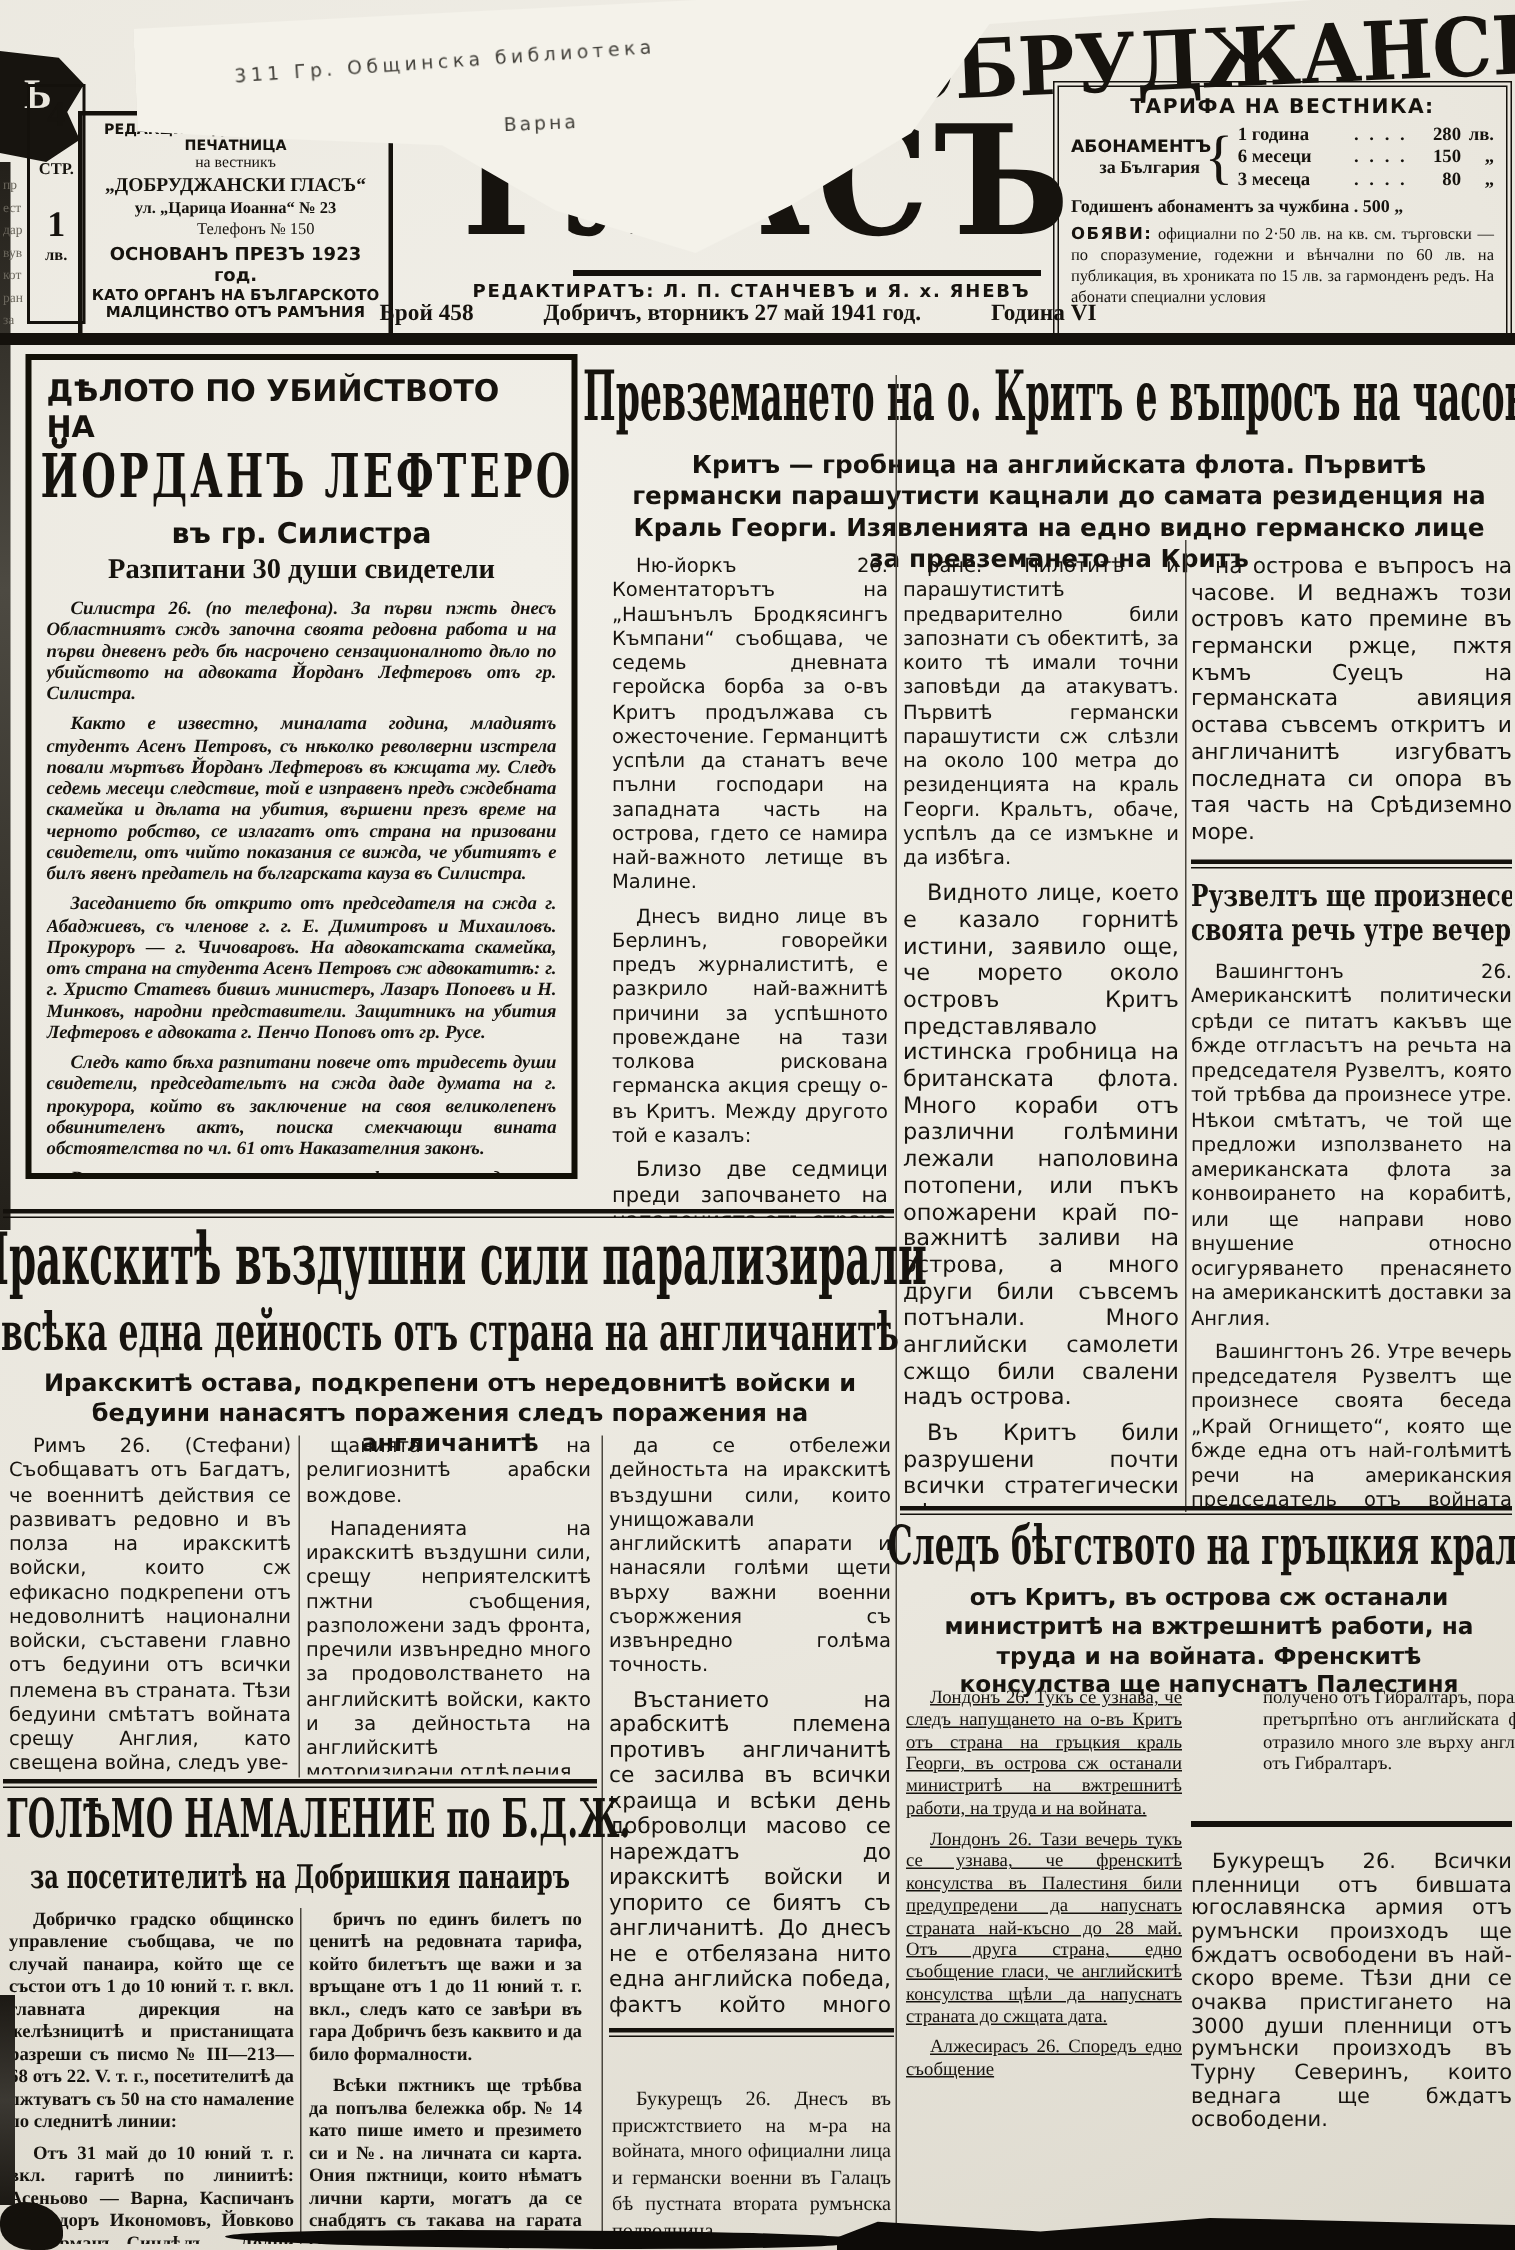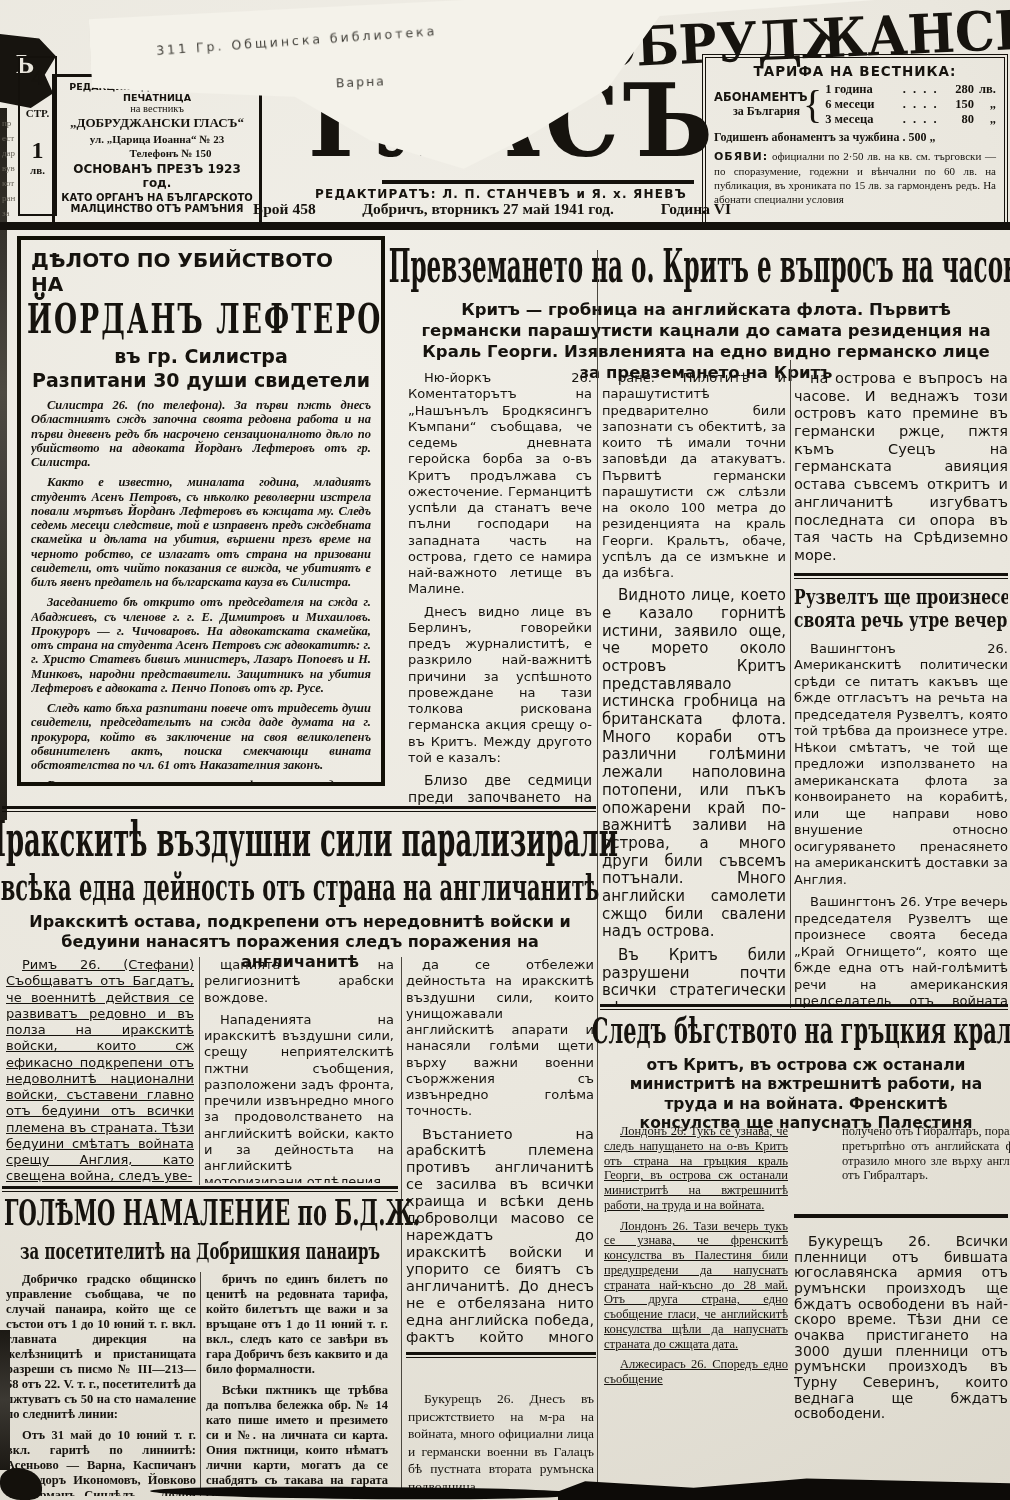--- a/index.html
+++ b/index.html
@@ -55,21 +55,21 @@
     <div class="ser" style="font-size:11px;font-weight:bold;margin-top:16px;">СТР.</div>
     <div class="ser" style="font-size:24px;font-weight:bold;margin-top:18px;">1</div>
     <div class="ser" style="font-size:11px;font-weight:bold;">лв.</div>
   </div>
 
   <div class="abs ctr" style="left:52px;top:74px;width:198px;height:138px;border:3px solid #14110c;padding:4px 3px;">
     <div class="san" style="font-size:9.5px;font-weight:bold;">РЕДАКЦИЯ АДМИНИСТРАЦИЯ и ПЕЧАТНИЦА</div>
     <div class="ser" style="font-size:10.5px;">на вестникъ</div>
     <div class="ser" style="font-size:13px;font-weight:bold;margin-top:1px;">„ДОБРУДЖАНСКИ ГЛАСЪ“</div>
     <div class="ser" style="font-size:11px;font-weight:bold;margin-top:2px;">ул. „Царица Иоанна“ № 23</div>
-    <div class="ser" style="font-size:11px;font-weight:bold;margin-top:2px;margin-left:27px;">Телефонъ № 150</div>
+    <div class="ser" style="font-size:11px;font-weight:normal;margin-top:2px;margin-left:27px;">Телефонъ № 150</div>
     <div class="san" style="font-size:12px;font-weight:bold;margin-top:3px;">ОСНОВАНЪ ПРЕЗЪ 1923 год.</div>
     <div class="san" style="font-size:10px;font-weight:bold;margin-top:2px;">КАТО ОРГАНЪ НА БЪЛГАРСКОТО</div>
     <div class="san" style="font-size:10px;font-weight:bold;">МАЛЦИНСТВО ОТЪ РАМЪНИЯ</div>
   </div>
 
   <div class="abs" style="left:548px;top:14px;width:460px;z-index:5;transform:rotate(-2.5deg);">
     <span class="cond" style="font-size:50px;transform:scale(1,1.08);">ДОБРУДЖАНСКИ</span>
   </div>
   <div class="abs ctr" style="left:312px;top:70px;width:368px;z-index:4;">
     <span class="cond" style="font-size:92px;letter-spacing:4px;transform:scale(1.02,1.1);">ГЛАСЪ</span>
@@ -126,21 +126,21 @@
   </div>
 
   <div class="abs hr" style="left:0;top:222px;width:1010px;height:8px;"></div>
 
   <div class="abs boxed" style="left:17px;top:236px;width:368px;height:550px;padding:8px 10px;box-sizing:border-box;overflow:hidden;">
     <div class="san" style="font-size:20px;font-weight:bold;">ДѢЛОТО ПО УБИЙСТВОТО НА</div>
     <div class="ctr" style="height:46px;margin-top:3px;">
       <span class="cond" style="font-size:26px;letter-spacing:2px;transform:scale(1.02,1.55);">ЙОРДАНЪ ЛЕФТЕРОВЪ</span>
     </div>
     <div class="san ctr" style="font-size:19px;font-weight:bold;">въ гр. Силистра</div>
-    <div class="san ctr" style="font-size:19px;font-weight:bold;margin-top:2px;">Разпитани 30 души свидетели</div>
+    <div class="san ctr" style="font-size:19px;font-weight:bold;margin-top:2px;font-family:Liberation Serif, serif;">Разпитани 30 души свидетели</div>
     <div class="ser col ital" style="font-size:12.5px;line-height:1.14;margin-top:7px;">
       <p>Силистра 26. (по телефона). За първи пжть днесъ Областниятъ сждъ започна своята редовна работа и на първи дневенъ редъ бѣ насрочено сензационалното дѣло по убийството на адвоката Йорданъ Лефтеровъ отъ гр. Силистра.</p>
       <p>Както е известно, миналата година, младиятъ студентъ Асенъ Петровъ, съ нѣколко револверни изстрела повали мъртъвъ Йорданъ Лефтеровъ въ кжщата му. Следъ седемь месеци следствие, той е изправенъ предъ сждебната скамейка и дѣлата на убития, вършени презъ време на черното робство, се излагатъ отъ страна на призовани свидетели, отъ чийто показания се вижда, че убитиятъ е билъ явенъ предатель на българската кауза въ Силистра.</p>
       <p>Заседанието бѣ открито отъ председателя на сжда г. Абаджиевъ, съ членове г. г. Е. Димитровъ и Михаиловъ. Прокуроръ — г. Чичоваровъ. На адвокатската скамейка, отъ страна на студента Асенъ Петровъ сж адвокатитѣ: г. г. Христо Статевъ бившъ министеръ, Лазаръ Попоевъ и Н. Минковъ, народни представители. Защитникъ на убития Лефтеровъ е адвоката г. Пенчо Поповъ отъ гр. Русе.</p>
       <p>Следъ като бѣха разпитани повече отъ тридесеть души свидетели, председательтъ на сжда даде думата на г. прокурора, който въ заключение на своя великолепенъ обвинителенъ актъ, поиска смекчающи вината обстоятелства по чл. 61 отъ Наказателния законъ.</p>
       <p>Въ момента, когато телефонирамъ, дѣлото продължава.</p>
 
     </div>
   </div>
 
@@ -177,21 +177,21 @@
 
   <div class="abs hrd" style="left:2px;top:806px;width:594px;"></div>
   <div class="abs ctr" style="left:4px;top:816px;width:592px;height:52px;">
     <span class="cond" style="font-size:24px;transform:scale(1.08,2.0);">Иракскитѣ въздушни сили парализирали</span>
   </div>
   <div class="abs ctr" style="left:4px;top:870px;width:592px;height:38px;">
     <span class="cond" style="font-size:20px;transform:scale(1.05,1.75);">всѣка една дейность отъ страна на англичанитѣ</span>
   </div>
   <div class="abs san ctr" style="left:14px;top:912px;width:572px;font-size:16px;font-weight:bold;line-height:1.25;">Иракскитѣ остава, подкрепени отъ нередовнитѣ войски и бедуини нанасятъ поражения следъ поражения на англичанитѣ</div>
 
-  <div class="abs col san" style="left:6px;top:957px;width:188px;height:226px;font-size:13px;line-height:1.25;text-decoration:underline;">
+  <div class="abs col san" style="left:6px;top:957px;width:188px;height:226px;font-size:13px;line-height:1.25;">
     <p>Римъ 26. (Стефани) Съобщаватъ отъ Багдатъ, че военнитѣ действия се развиватъ редовно и въ полза на иракскитѣ войски, които сж ефикасно подкрепени отъ недоволнитѣ национални войски, съставени главно отъ бедуини отъ всички племена въ страната. Тѣзи бедуини смѣтатъ войната срещу Англия, като свещена война, следъ уве-</p>
   </div>
   <div class="abs col san" style="left:204px;top:957px;width:190px;height:226px;font-size:13px;line-height:1.25;">
     <p>щанията на религиознитѣ арабски вождове.</p>
     <p>Нападенията на иракскитѣ въздушни сили, срещу неприятелскитѣ пжтни съобщения, разположени задъ фронта, пречили извънредно много за продоволстването на английскитѣ войски, както и за дейностьта на английскитѣ моторизирани отдѣления.</p>
 
   </div>
   <div class="abs col san" style="left:406px;top:957px;width:188px;height:390px;font-size:13px;line-height:1.25;">
     <p>да се отбележи дейностьта на иракскитѣ въздушни сили, които унищожавали английскитѣ апарати и нанасяли голѣми щети върху важни военни съоржжения съ извънредно голѣма точность.</p>
     <p class="bold-sans" style="font-size:14.5px;line-height:1.17;">Въстанието на арабскитѣ племена противъ англичанитѣ се засилва въ всички краища и всѣки день доброволци масово се нареждатъ до иракскитѣ войски и упорито се биятъ съ англичанитѣ. До днесъ не е отбелязана нито една английска победа, фактъ който много озадачава ржководнитѣ срѣди въ Лондонъ.</p>

